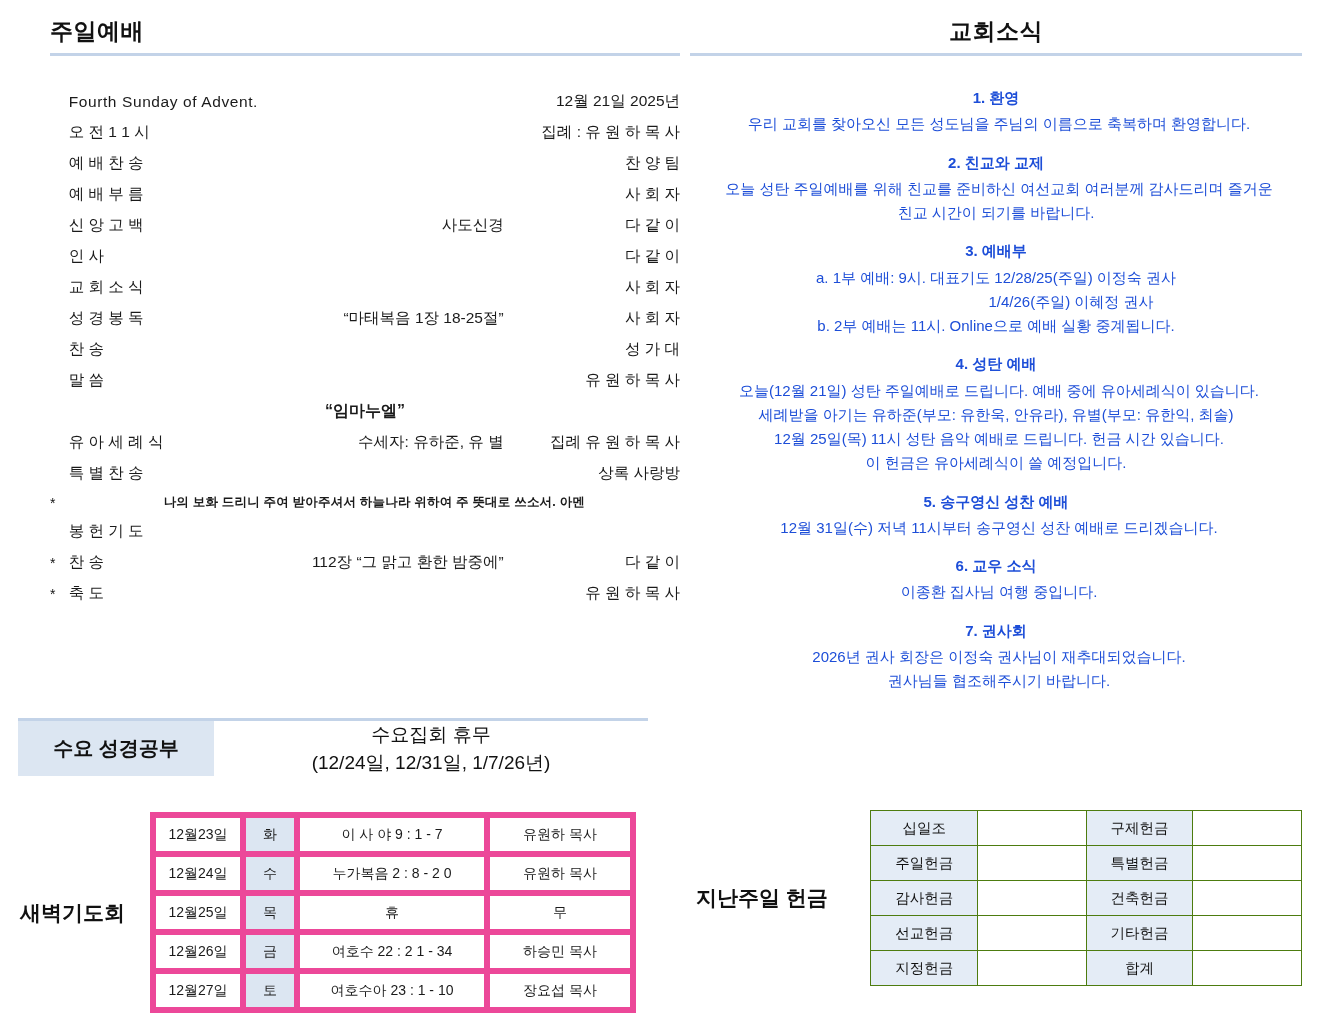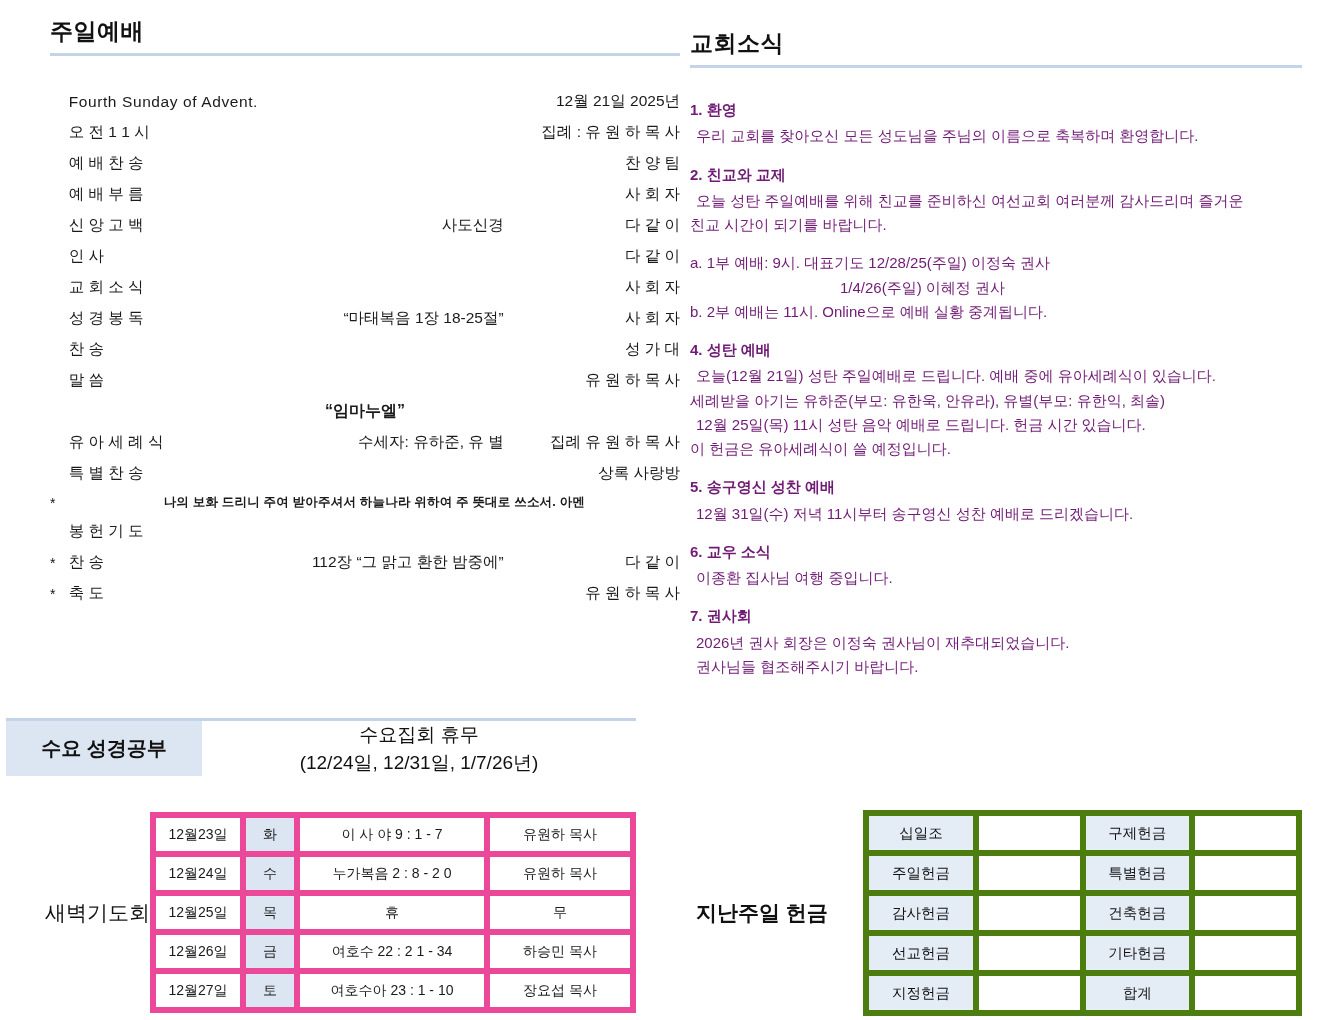--- a/index.html
+++ b/index.html
@@ -17,21 +17,21 @@
   .col-title{
     font-size:23px;font-weight:bold;color:#111;
     letter-spacing:.5px;
   }
   .rule{
     height:3px;background:#c3d3e8;margin-top:6px;
   }
 
   
   .left{position:absolute;left:18px;top:16px;width:630px;margin-left:32px;}
-  .right{position:absolute;left:690px;top:28px;width:612px;}
+  .right{position:absolute;left:690px;top:16px;width:612px;text-align:center;}
 
   
   .order{
     margin-top:30px;
     width:100%;
     border-collapse:collapse;
     font-size:15.5px;
   }
   .order td{
     padding:5px 0 5px 0;
@@ -43,67 +43,67 @@
   .c-mid{width:230px;text-align:right;}
   .c-who{width:170px;text-align:right;padding-right:10px;}
   .eng{letter-spacing:.6px;}
 
   .center-row td{text-align:center;}
   .quote{font-size:16px;font-weight:bold;}
   .tiny{font-size:12.5px;font-weight:bold;letter-spacing:.2px;}
 
   
   .wed-wrap{
-    position:absolute;left:6px;top:718px;width:630px;
+    position:absolute;left:18px;top:718px;width:630px;
   }
   .wed-rule{height:3px;background:#c3d3e8;}
   .wed-row{display:flex;align-items:stretch;margin-top:0;}
   .wed-label{
     width:196px;background:#dce6f2;
     display:flex;align-items:center;justify-content:center;
     font-size:20px;font-weight:bold;color:#111;
     padding:14px 0;
   }
   .wed-body{
     flex:1;display:flex;flex-direction:column;align-items:center;justify-content:center;
     font-size:19px;line-height:1.45;color:#111;
   }
 
   
   .dawn{position:absolute;left:20px;top:812px;width:630px;display:flex;align-items:center;}
-  .dawn-title{width:130px;font-size:21px;font-weight:normal;text-align:right;color:#111;}
+  .dawn-title{width:130px;font-size:21px;font-weight:bold;text-align:left;color:#111;}
   .dawn-table{border-collapse:collapse;font-size:14px;}
   .dawn-table td{
     border:6px solid #ec4899;
     height:33px;
     padding:0 6px;
     text-align:center;
     white-space:nowrap;
   }
   .dawn-date{width:72px;}
   .dawn-day{width:36px;background:#dce6f2;font-weight:normal;}
   .dawn-text{width:172px;}
   .dawn-who{width:128px;}
 
   
-  .news{margin-top:30px;font-size:15px;line-height:1.55;color:#701a75;}
+  .news{margin-top:30px;font-size:15px;line-height:1.55;color:#1d4ed8;}
   .news h3{
     font-size:15px;font-weight:bold;margin:0 0 3px 0;
   }
   .news .blk{margin-bottom:15px;}
   .news p{margin:0 0 1px 0;padding-left:6px;}
   .news p.ind{padding-left:0;}
   .news p.deep{padding-left:150px;}
 
   
   .offer{position:absolute;left:690px;top:810px;width:612px;display:flex;align-items:center;}
   .offer-title{width:175px;font-size:21px;font-weight:bold;color:#111;text-align:left;padding-left:6px;}
   .offer-table{border-collapse:collapse;font-size:14.5px;}
   .offer-table td{
-    border:6px solid #4d7c0f;
+    border:1px solid #4d7c0f;
     height:32px;
     text-align:center;
     white-space:nowrap;
   }
   .offer-lbl{width:104px;background:#e4ecf6;color:#111;}
   .offer-val{width:106px;background:#ffffff;}
 </style>
 </head>
 <body>
 
@@ -281,20 +281,21 @@
         <p>우리 교회를 찾아오신 모든 성도님을 주님의 이름으로 축복하며 환영합니다.</p>
       </div>
 
       <div class="blk">
         <h3>2. 친교와 교제</h3>
         <p>오늘 성탄 주일예배를 위해 친교를 준비하신 여선교회 여러분께 감사드리며 즐거운</p>
         <p class="ind">친교 시간이 되기를 바랍니다.</p>
       </div>
 
       <div class="blk">
+        <h3>3. 예배부</h3>
         <p class="ind">a. 1부 예배: 9시. 대표기도 12/28/25(주일) 이정숙 권사</p>
         <p class="deep">1/4/26(주일) 이혜정 권사</p>
         <p class="ind">b. 2부 예배는 11시. Online으로 예배 실황 중계됩니다.</p>
       </div>
 
       <div class="blk">
         <h3>4. 성탄 예배</h3>
         <p>오늘(12월 21일) 성탄 주일예배로 드립니다. 예배 중에 유아세례식이 있습니다.</p>
         <p class="ind">세례받을 아기는 유하준(부모: 유한욱, 안유라), 유별(부모: 유한익, 최솔)</p>
         <p>12월 25일(목) 11시 성탄 음악 예배로 드립니다. 헌금 시간 있습니다.</p>

